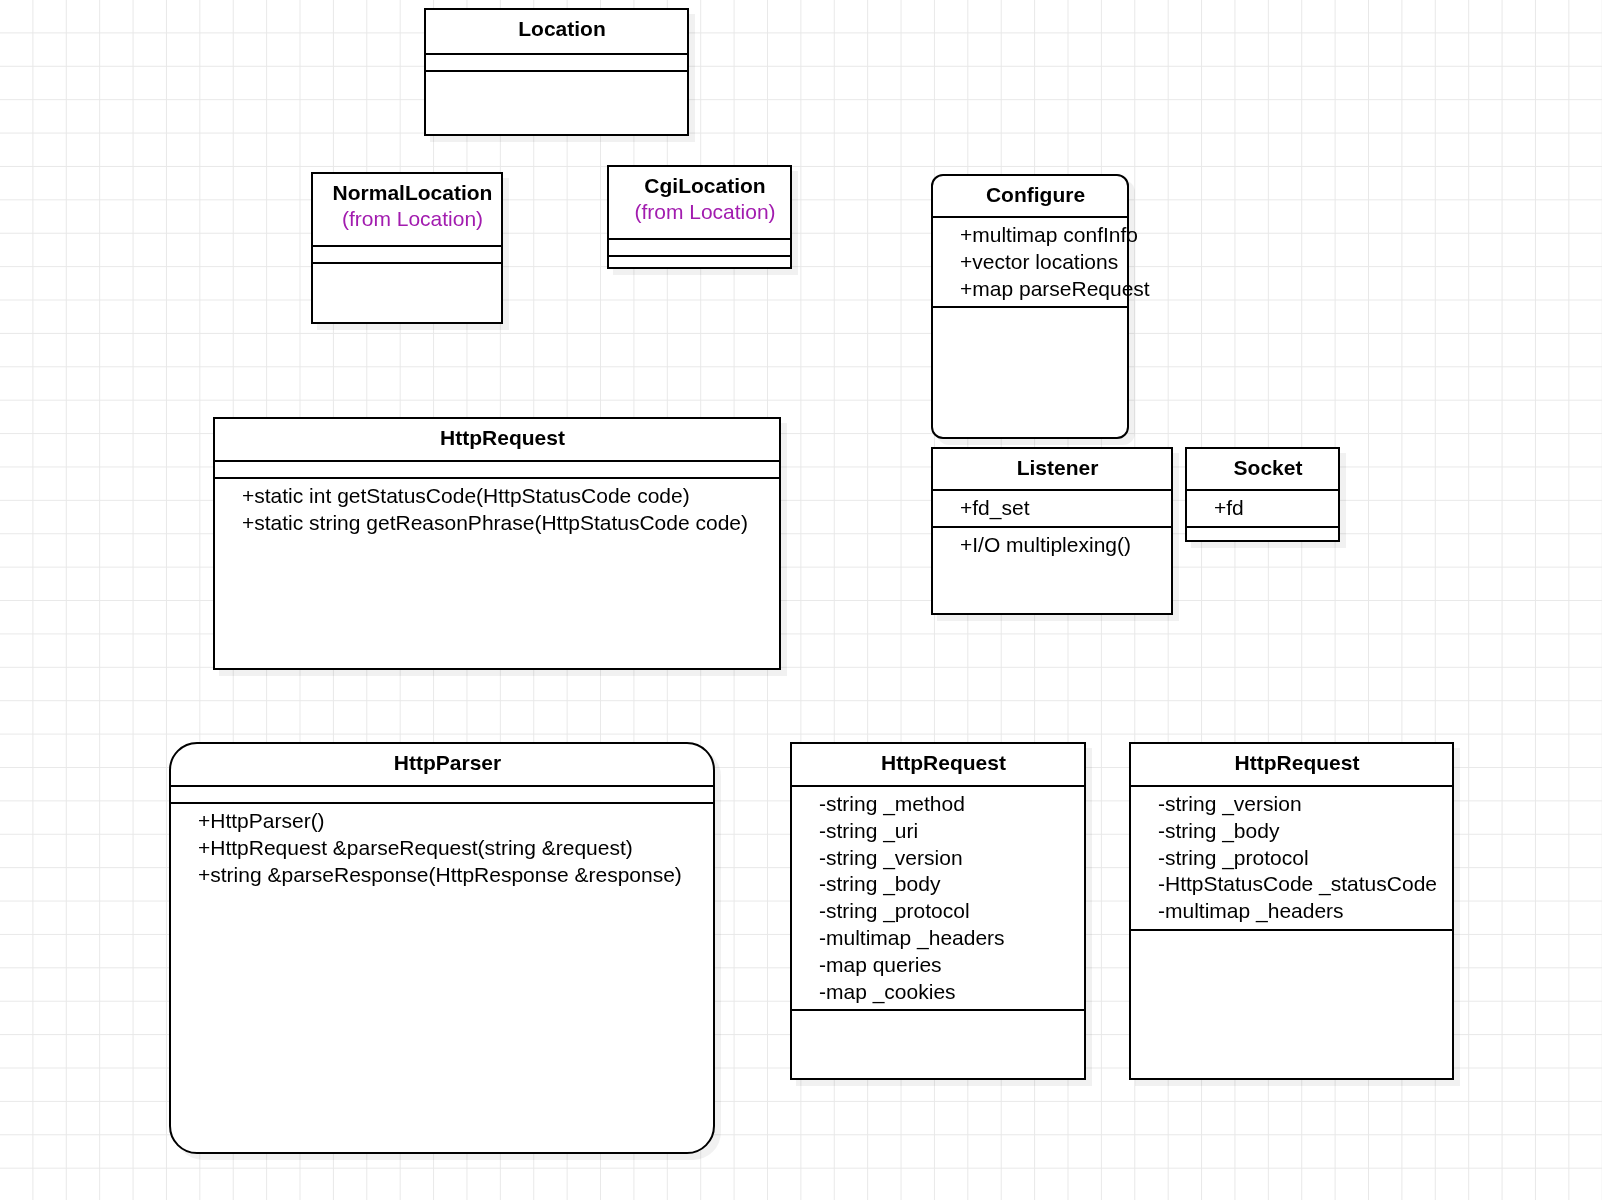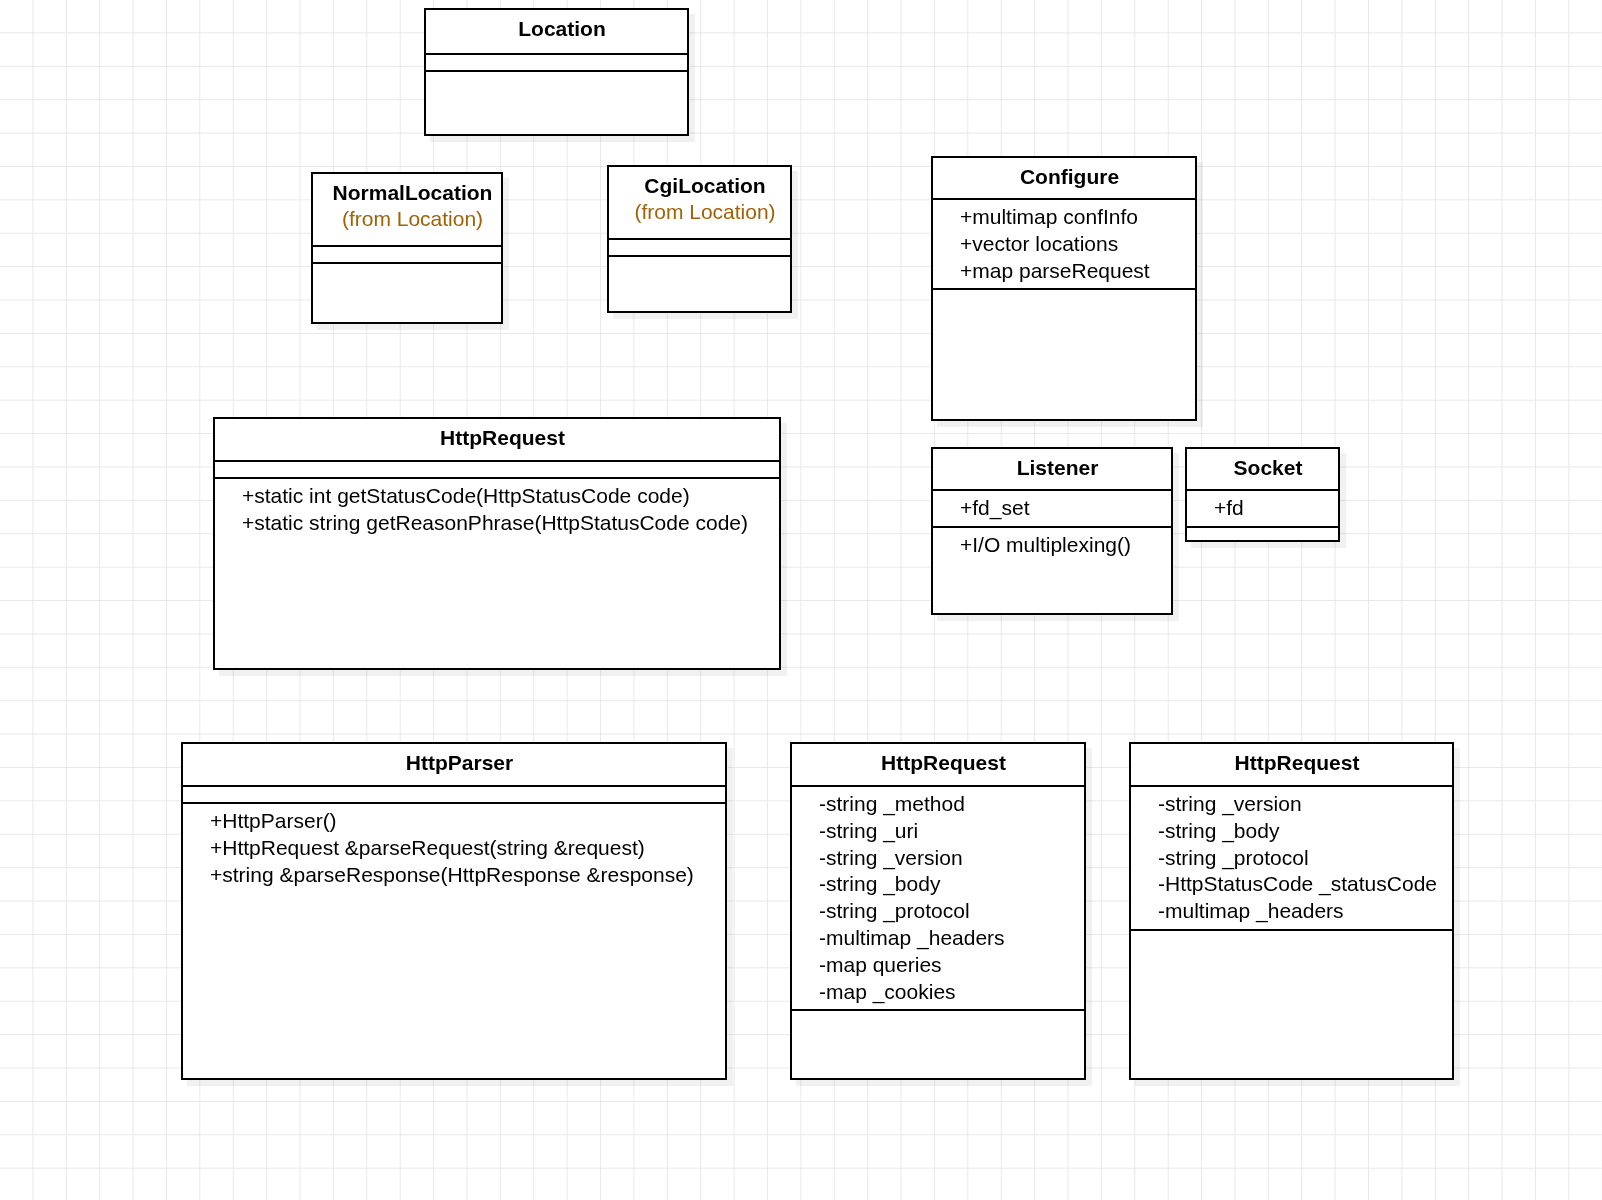--- a/index.html
+++ b/index.html
@@ -45,21 +45,21 @@
     font-weight: bold;
     font-size: 21px;
     line-height: 26px;
     color: #000000;
     white-space: nowrap;
   }
   .uml-stereotype {
     font-weight: normal;
     font-size: 21px;
     line-height: 26px;
-    color: #a16207;
+    color: #a21caf;
     white-space: nowrap;
   }
 
   .uml-compartment {
     box-sizing: border-box;
     padding: 4px 8px 4px 27px;
     border-bottom: 2px solid #000000;
   }
   .uml-compartment.last {
     border-bottom: none;
@@ -102,32 +102,32 @@
     <div class="col">
       <div class="uml-header" style="height:73px;">
         <div class="uml-title">NormalLocation</div>
         <div class="uml-stereotype">(from Location)</div>
       </div>
       <div class="uml-compartment empty h-xs"></div>
       <div class="uml-compartment empty last flex-fill"></div>
     </div>
   </div>
 
-  <div class="uml-class" style="left:607px; top:165px; width:185px; height:148px;">
+  <div class="uml-class" style="left:607px; top:165px; width:185px; height:104px;">
     <div class="col">
       <div class="uml-header" style="height:73px;">
         <div class="uml-title">CgiLocation</div>
         <div class="uml-stereotype">(from Location)</div>
       </div>
       <div class="uml-compartment empty h-xs"></div>
       <div class="uml-compartment empty last flex-fill"></div>
     </div>
   </div>
 
-  <div class="uml-class" style="left:931px; top:156px; width:266px; height:265px;">
+  <div class="uml-class" style="left:931px; top:174px; width:198px; height:265px;border-radius:12px;">
     <div class="col">
       <div class="uml-header" style="height:42px;">
         <div class="uml-title">Configure</div>
       </div>
       <div class="uml-compartment">
         <div class="uml-line">+multimap confInfo</div>
         <div class="uml-line">+vector locations</div>
         <div class="uml-line">+map parseRequest</div>
       </div>
       <div class="uml-compartment empty last flex-fill"></div>
@@ -166,21 +166,21 @@
         <div class="uml-title">HttpRequest</div>
       </div>
       <div class="uml-compartment empty h-xs"></div>
       <div class="uml-compartment last flex-fill">
         <div class="uml-line">+static int getStatusCode(HttpStatusCode code)</div>
         <div class="uml-line">+static string getReasonPhrase(HttpStatusCode code)</div>
       </div>
     </div>
   </div>
 
-  <div class="uml-class" style="left:181px; top:742px; width:546px; height:338px;">
+  <div class="uml-class" style="left:169px; top:742px; width:546px; height:412px;border-radius:28px;">
     <div class="col">
       <div class="uml-header" style="height:43px;">
         <div class="uml-title">HttpParser</div>
       </div>
       <div class="uml-compartment empty h-xs"></div>
       <div class="uml-compartment last flex-fill">
         <div class="uml-line">+HttpParser()</div>
         <div class="uml-line">+HttpRequest &amp;parseRequest(string &amp;request)</div>
         <div class="uml-line">+string &amp;parseResponse(HttpResponse &amp;response)</div>
       </div>

